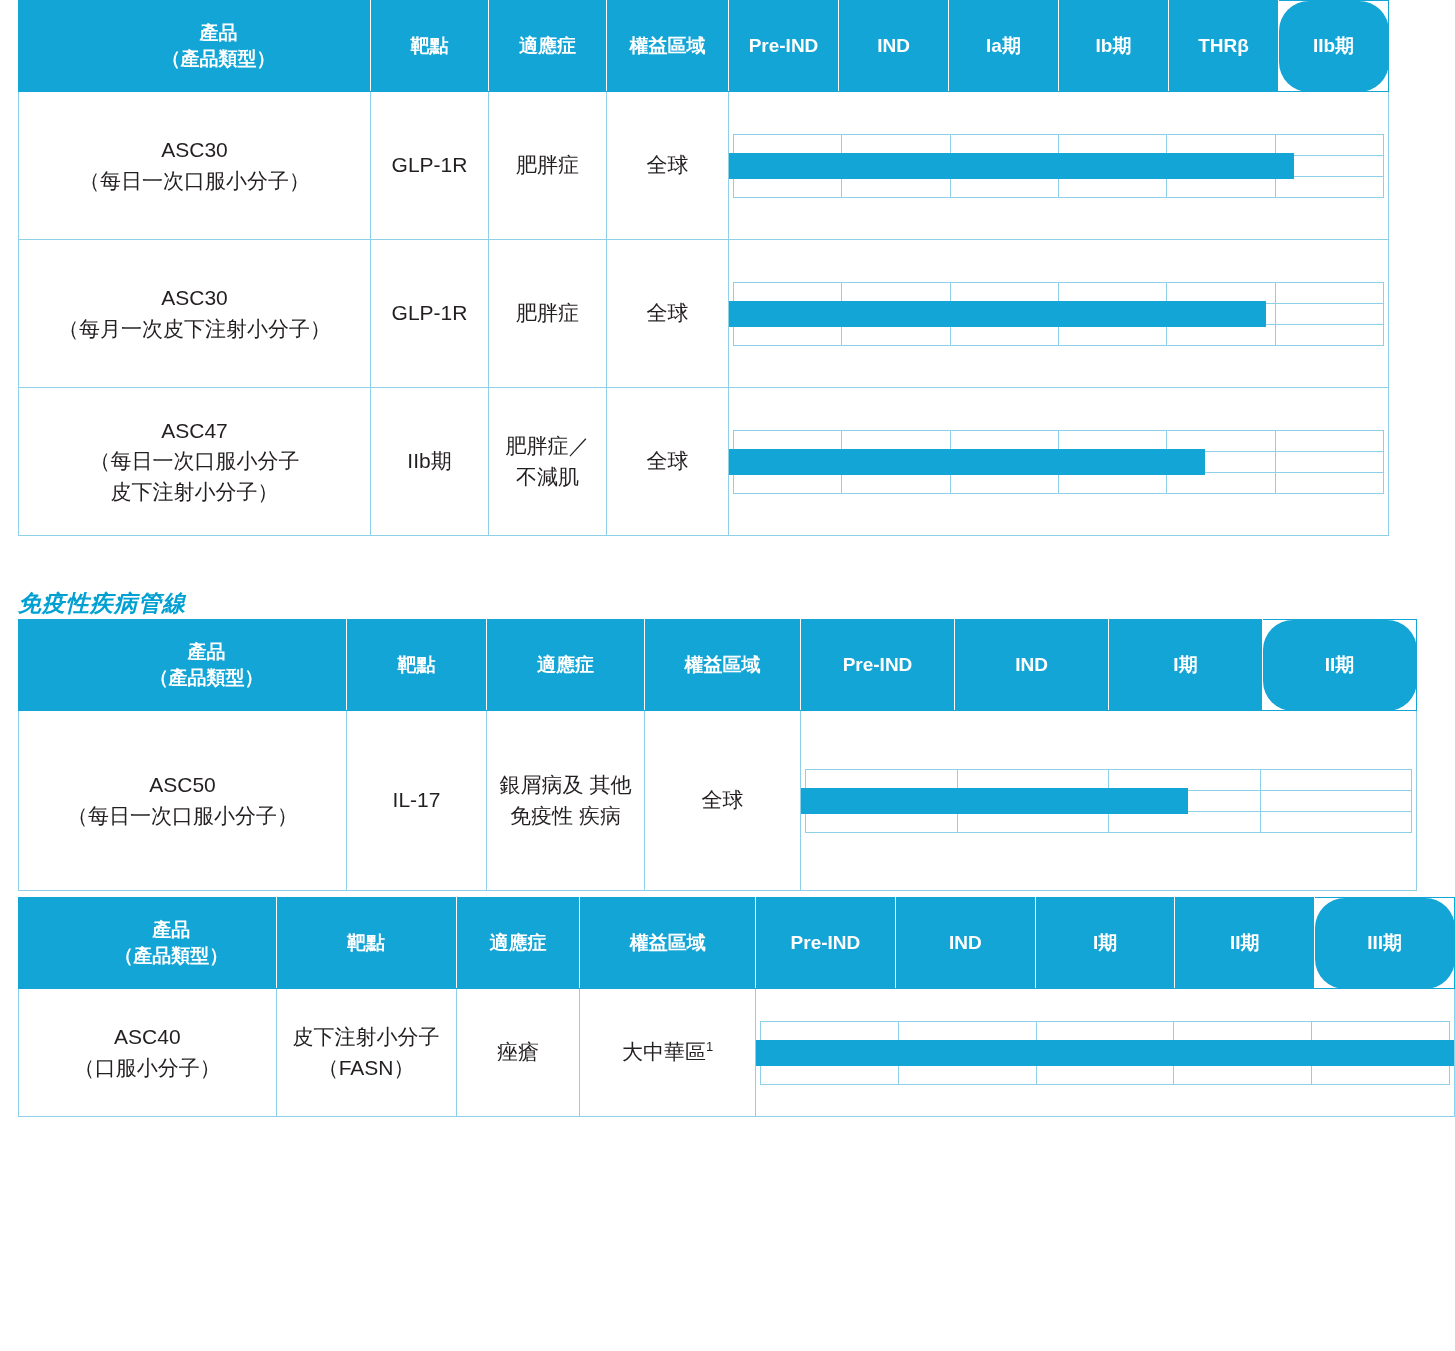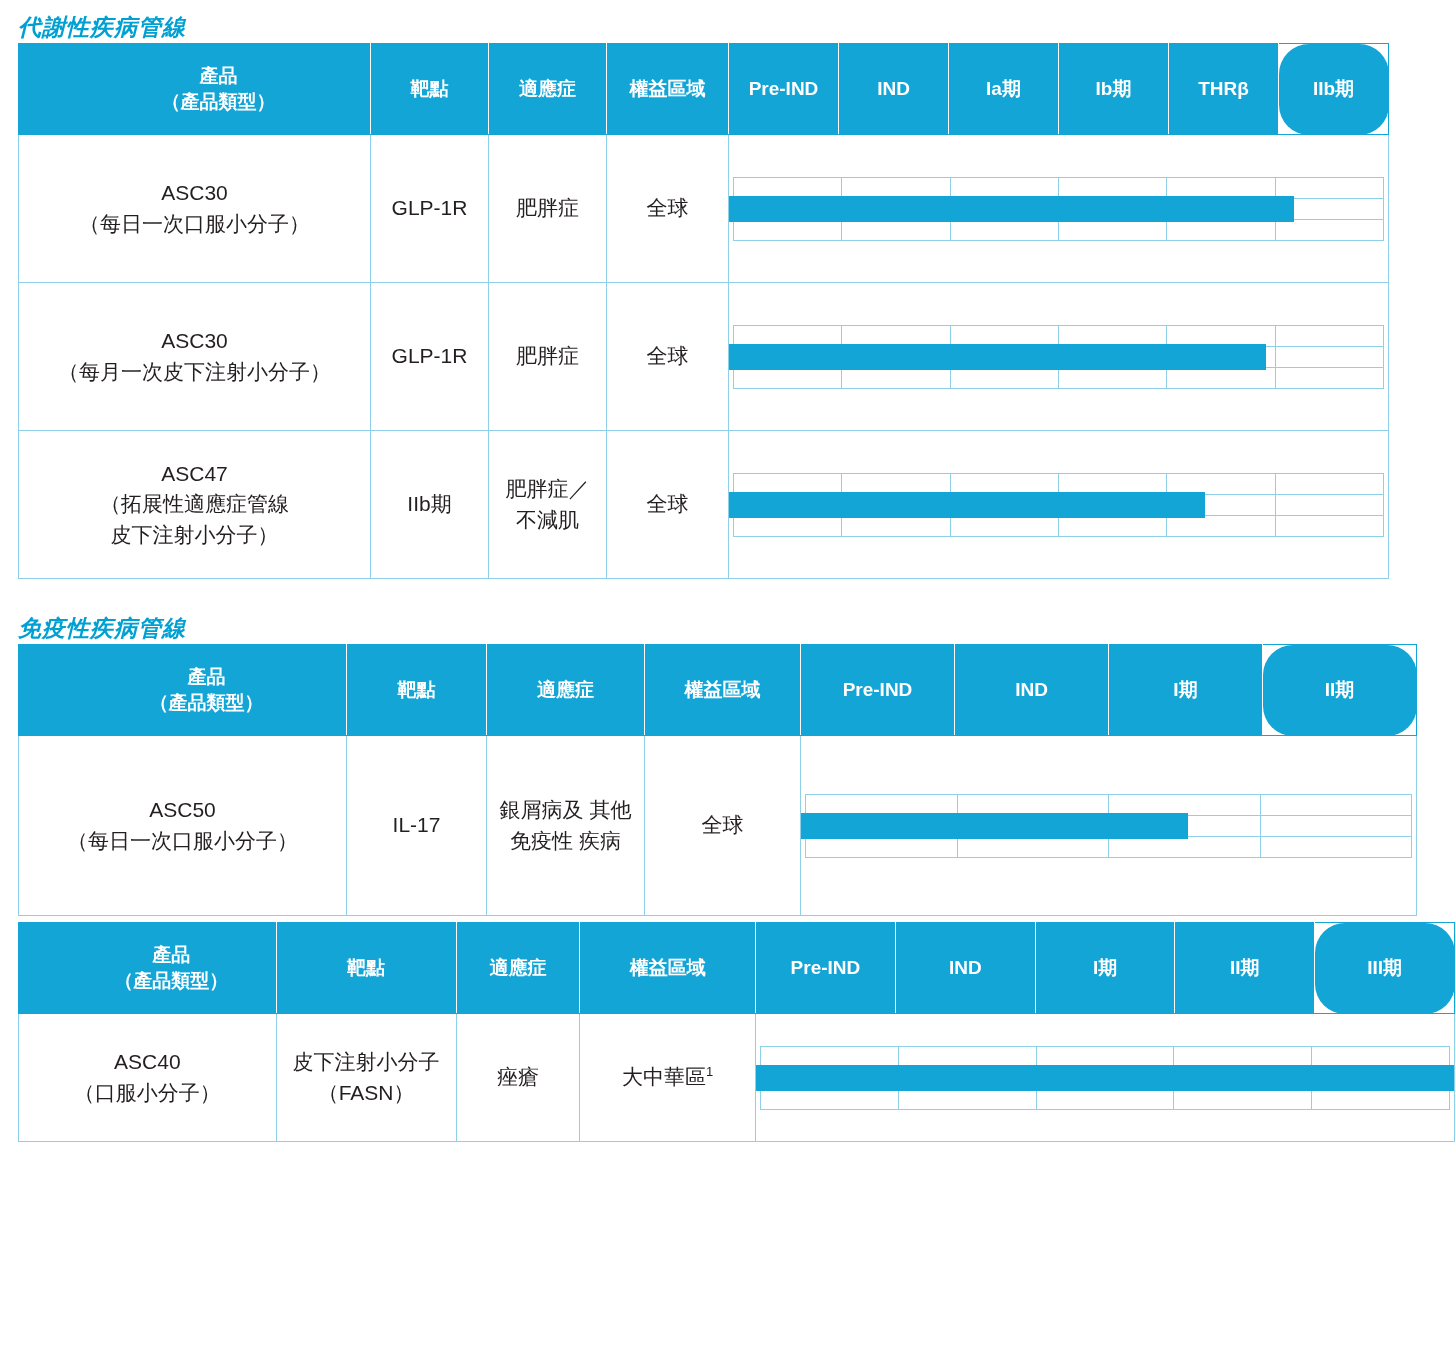--- a/index.html
+++ b/index.html
@@ -93,31 +93,30 @@
   }
   .sub td {
     border: 1px solid #8dd0e8;
     height: 33.33%;
   }
   .footnote-sup {
     font-size: 13px;
     vertical-align: super;
   }
   .sec1-title { margin-top: 12px; }
-  .sec2-title { margin-top: 34px; }
+  .sec2-title { margin-top: 52px; }
   .sec3-title { margin-top: 34px; }
   .tbl-wrap { position: relative; }
 </style>
 </head>
 <body>
 
 <div class="page">
 
   <div class="section">
-    <div class="section-title sec1-title">代謝性疾病管線</div>
     <div class="tbl-wrap">
       <table class="pipeline">
         <colgroup>
           <col style="width:352px">
             <col style="width:118px">
             <col style="width:118px">
             <col style="width:122px">
           <col style="width:110px">
             <col style="width:110px">
             <col style="width:110px">
@@ -238,21 +237,21 @@
                     </tr>
               </tbody>
                 </table>
               <div class="bar" style="left:0; top:50%; transform:translateY(-50%); width:81.5%;"></div>
             </td>
           </tr>
 
           <tr style="height:148px">
             <td class="prod">
               <span class="line">ASC47</span>
-              <span class="line">（拓展性適應症管線</span>
+              <span class="line">（每日一次口服小分子</span>
               <span class="line">皮下注射小分子）</span>
             </td>
             <td>IIb期</td>
             <td>
               <span class="line">肥胖症／</span>
               <span class="line">不減肌</span>
             </td>
             <td>全球</td>
             <td colspan="6" class="bar-cell">
               <table class="sub">

